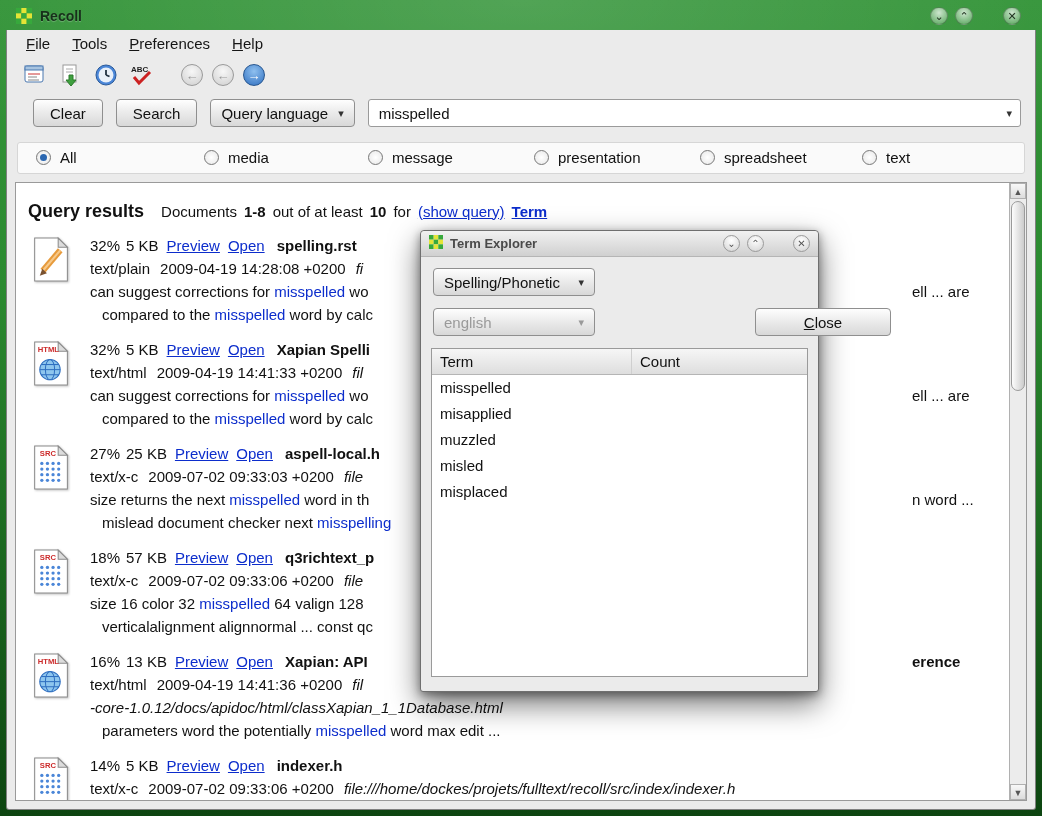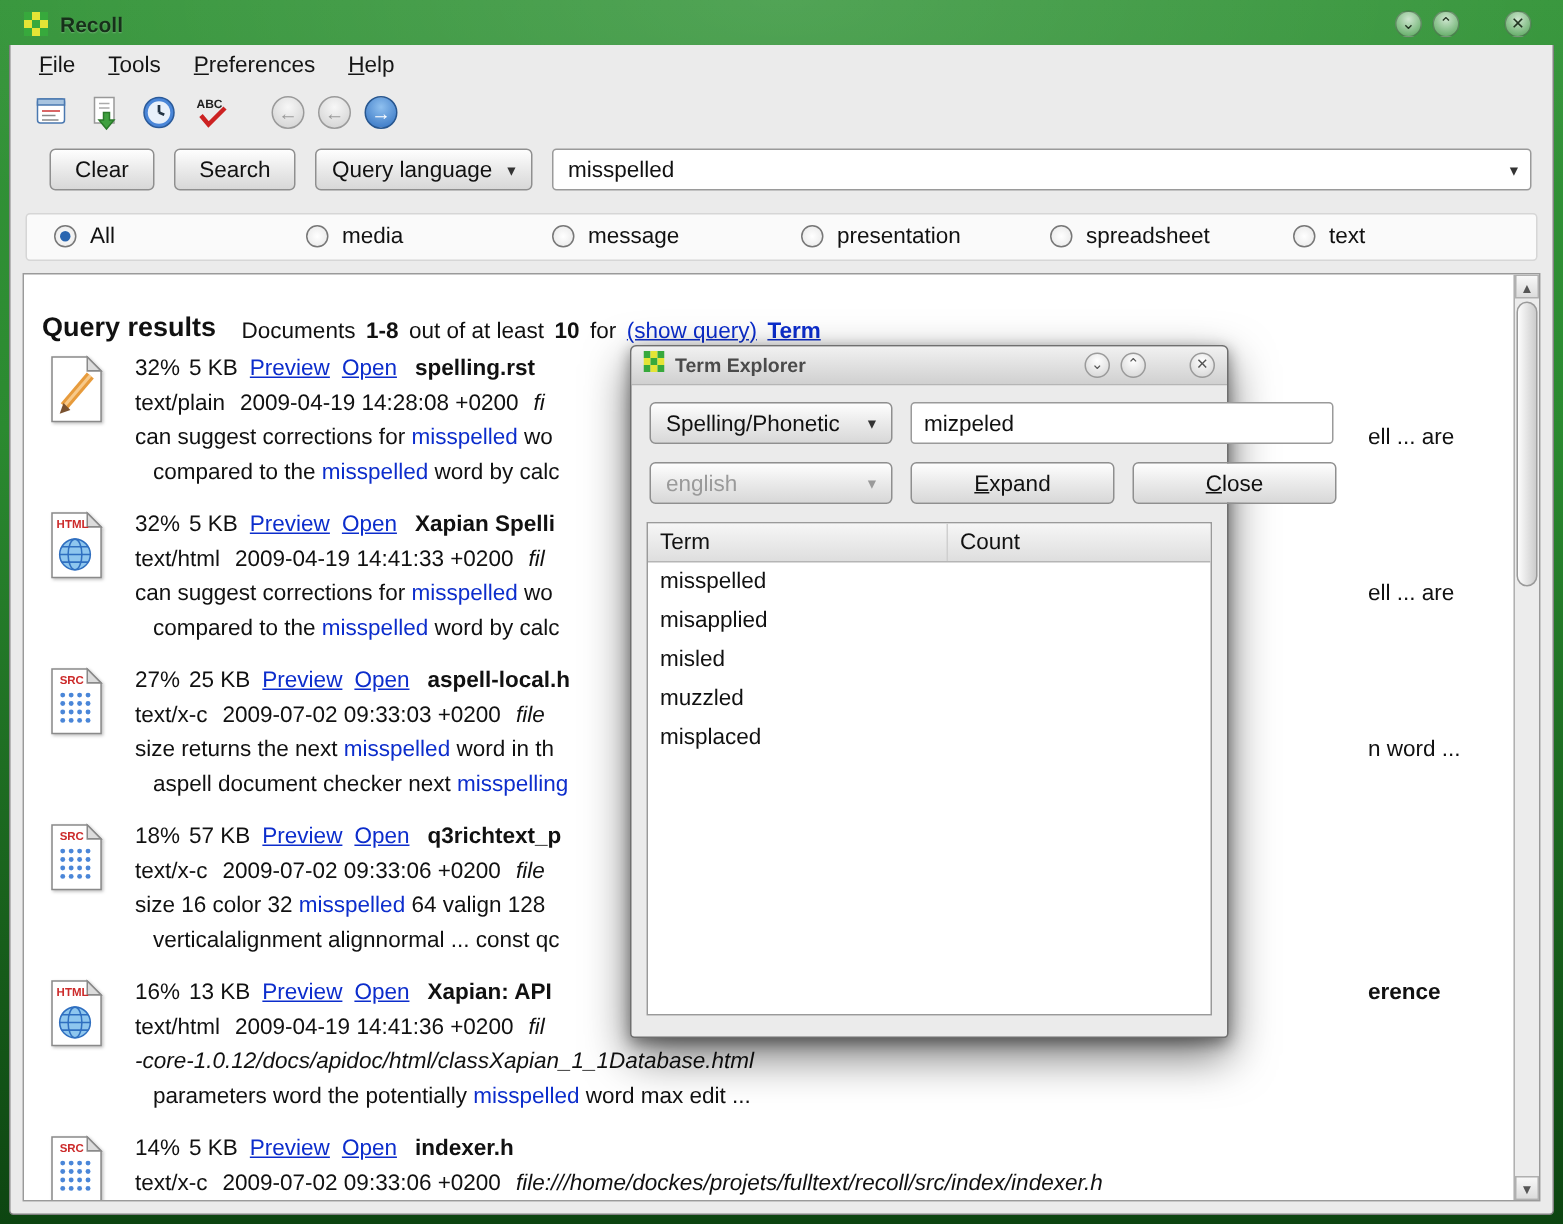--- a/index.html
+++ b/index.html
@@ -34,21 +34,21 @@
   .searchbox{flex:1;height:28px;background:#fff;border:1px solid #9a9a9a;border-radius:3px;display:flex;align-items:center;
     padding:0 8px;box-sizing:border-box;}
   .searchbox input{flex:1;border:none;outline:none;background:transparent;font-family:inherit;font-size:15px;color:#111;}
   .filterrow{position:absolute;left:10px;right:10px;top:112px;height:32px;background:#fafafa;border:1px solid #d6d6d6;border-radius:3px;box-sizing:border-box;}
   .radio-item{position:absolute;top:6px;display:flex;align-items:center;gap:9px;font-size:15px;color:#111;cursor:pointer;}
   .radio{width:15px;height:15px;border-radius:50%;border:1px solid #777;background:radial-gradient(#fff,#e6e6e6);box-sizing:border-box;}
   .radio.checked::after{content:'';display:block;width:7px;height:7px;margin:3px;border-radius:50%;background:#2a66b0;}
   
   .results{position:absolute;left:8px;right:8px;top:152px;bottom:8px;background:#fff;border:1px solid #9a9a9a;box-sizing:border-box;}
   .rcontent{position:absolute;left:0;top:0;right:17px;bottom:0;padding:8px 4px 0 12px;overflow:hidden;}
-  .rheader{height:36px;margin-bottom:5px;display:flex;align-items:flex-end;gap:7px;font-size:15px;padding-top:2px;color:#111;}
+  .rheader{height:36px;margin-bottom:5px;display:flex;align-items:center;gap:7px;font-size:15px;padding-top:2px;color:#111;}
   .rheader .qr{font-size:18px;font-weight:bold;margin-right:10px;}
   .b{font-weight:bold;}
   .it{font-style:italic;}
   .lnk{color:#0c2dcc;text-decoration:underline;cursor:pointer;}
   .term{color:#0c2dcc;}
   .result{display:flex;height:104px;}
   .ricon{width:62px;padding-top:2px;}
   .rtext{flex:1;position:relative;font-size:15px;color:#111;}
   .rline{position:relative;height:23px;line-height:23px;white-space:nowrap;overflow:hidden;}
   .frag{position:absolute;left:822px;top:0;}
@@ -257,21 +257,21 @@
                   <circle cx="28.5" cy="30" r="1.6" fill="#4a86d8"></circle>
                   <circle cx="12" cy="35.5" r="1.6" fill="#4a86d8"></circle>
                   <circle cx="17.5" cy="35.5" r="1.6" fill="#4a86d8"></circle>
                   <circle cx="23" cy="35.5" r="1.6" fill="#4a86d8"></circle>
                   <circle cx="28.5" cy="35.5" r="1.6" fill="#4a86d8"></circle>
                 </svg></div>
               <div class="rtext">
                 <div class="rline"><span class="sp6">27%</span><span class="sp8">25 KB</span><a class="lnk sp8">Preview</a><a class="lnk sp8">Open</a><span class="b mlt">aspell-local.h</span></div>
                 <div class="rline"><span class="sp10">text/x-c</span><span class="sp10">2009-07-02 09:33:03 +0200</span><span class="it">file</span></div>
                 <div class="rline"><span>size returns the next </span><span class="term">misspelled</span><span> word in th</span><span class="frag">n word ...</span></div>
-                <div class="rline" style="padding-left: 12px;"><span>aspell document checker next </span><span class="term">misspelling</span></div>
+                <div class="rline" style="padding-left: 12px;"><span>mislead document checker next </span><span class="term">misspelling</span></div>
               </div>
             </div>
             <div class="result">
               <div class="ricon"><svg width="44" height="47" viewBox="0 0 40 46" style="filter:drop-shadow(1px 1px 1px rgba(0,0,0,.25))">
                   <path d="M5 2 h23 l9 9 v33 h-32 z" fill="#ffffff" stroke="#8a8a8a"></path>
                 <path d="M28 2 l9 9 h-9 z" fill="#dcdcdc" stroke="#8a8a8a"></path>
                   <text x="10" y="12" font-size="7.5" font-weight="bold" fill="#cc2b2b" font-family="Liberation Sans, sans-serif">SRC</text>
                   <circle cx="12" cy="19" r="1.6" fill="#4a86d8"></circle>
                   <circle cx="17.5" cy="19" r="1.6" fill="#4a86d8"></circle>
                   <circle cx="23" cy="19" r="1.6" fill="#4a86d8"></circle>
@@ -367,35 +367,33 @@
       <span class="txt">Term Explorer</span>
       <span class="dbtn first">⌄</span>
       <span class="dbtn">⌃</span>
       <span class="dbtn closeb">✕</span>
     </div>
     <div class="dbody">
       <button class="btn combo dmode">
         <span>Spelling/Phonetic</span>
         <span class="arrow">▾</span>
       </button>
-      <input class="dinput" value="mizpeled" style="">
       <button class="btn combo dlang">
         <span>english</span>
         <span class="arrow">▾</span>
       </button>
-      <button class="btn dexpand"><u>E</u>xpand</button>
       <button class="btn dclose"><u>C</u>lose</button>
       <div class="dtable">
         <div class="thead">
           <span class="th1">Term</span>
           <span class="th2">Count</span>
         </div>
         <div>
             <div class="trow">misspelled</div>
             <div class="trow">misapplied</div>
+            <div class="trow">muzzled</div>
             <div class="trow">misled</div>
-            <div class="trow">muzzled</div>
             <div class="trow">misplaced</div>
           </div>
       </div>
     </div>
   </div>
 </div>
 
 </body></html>

